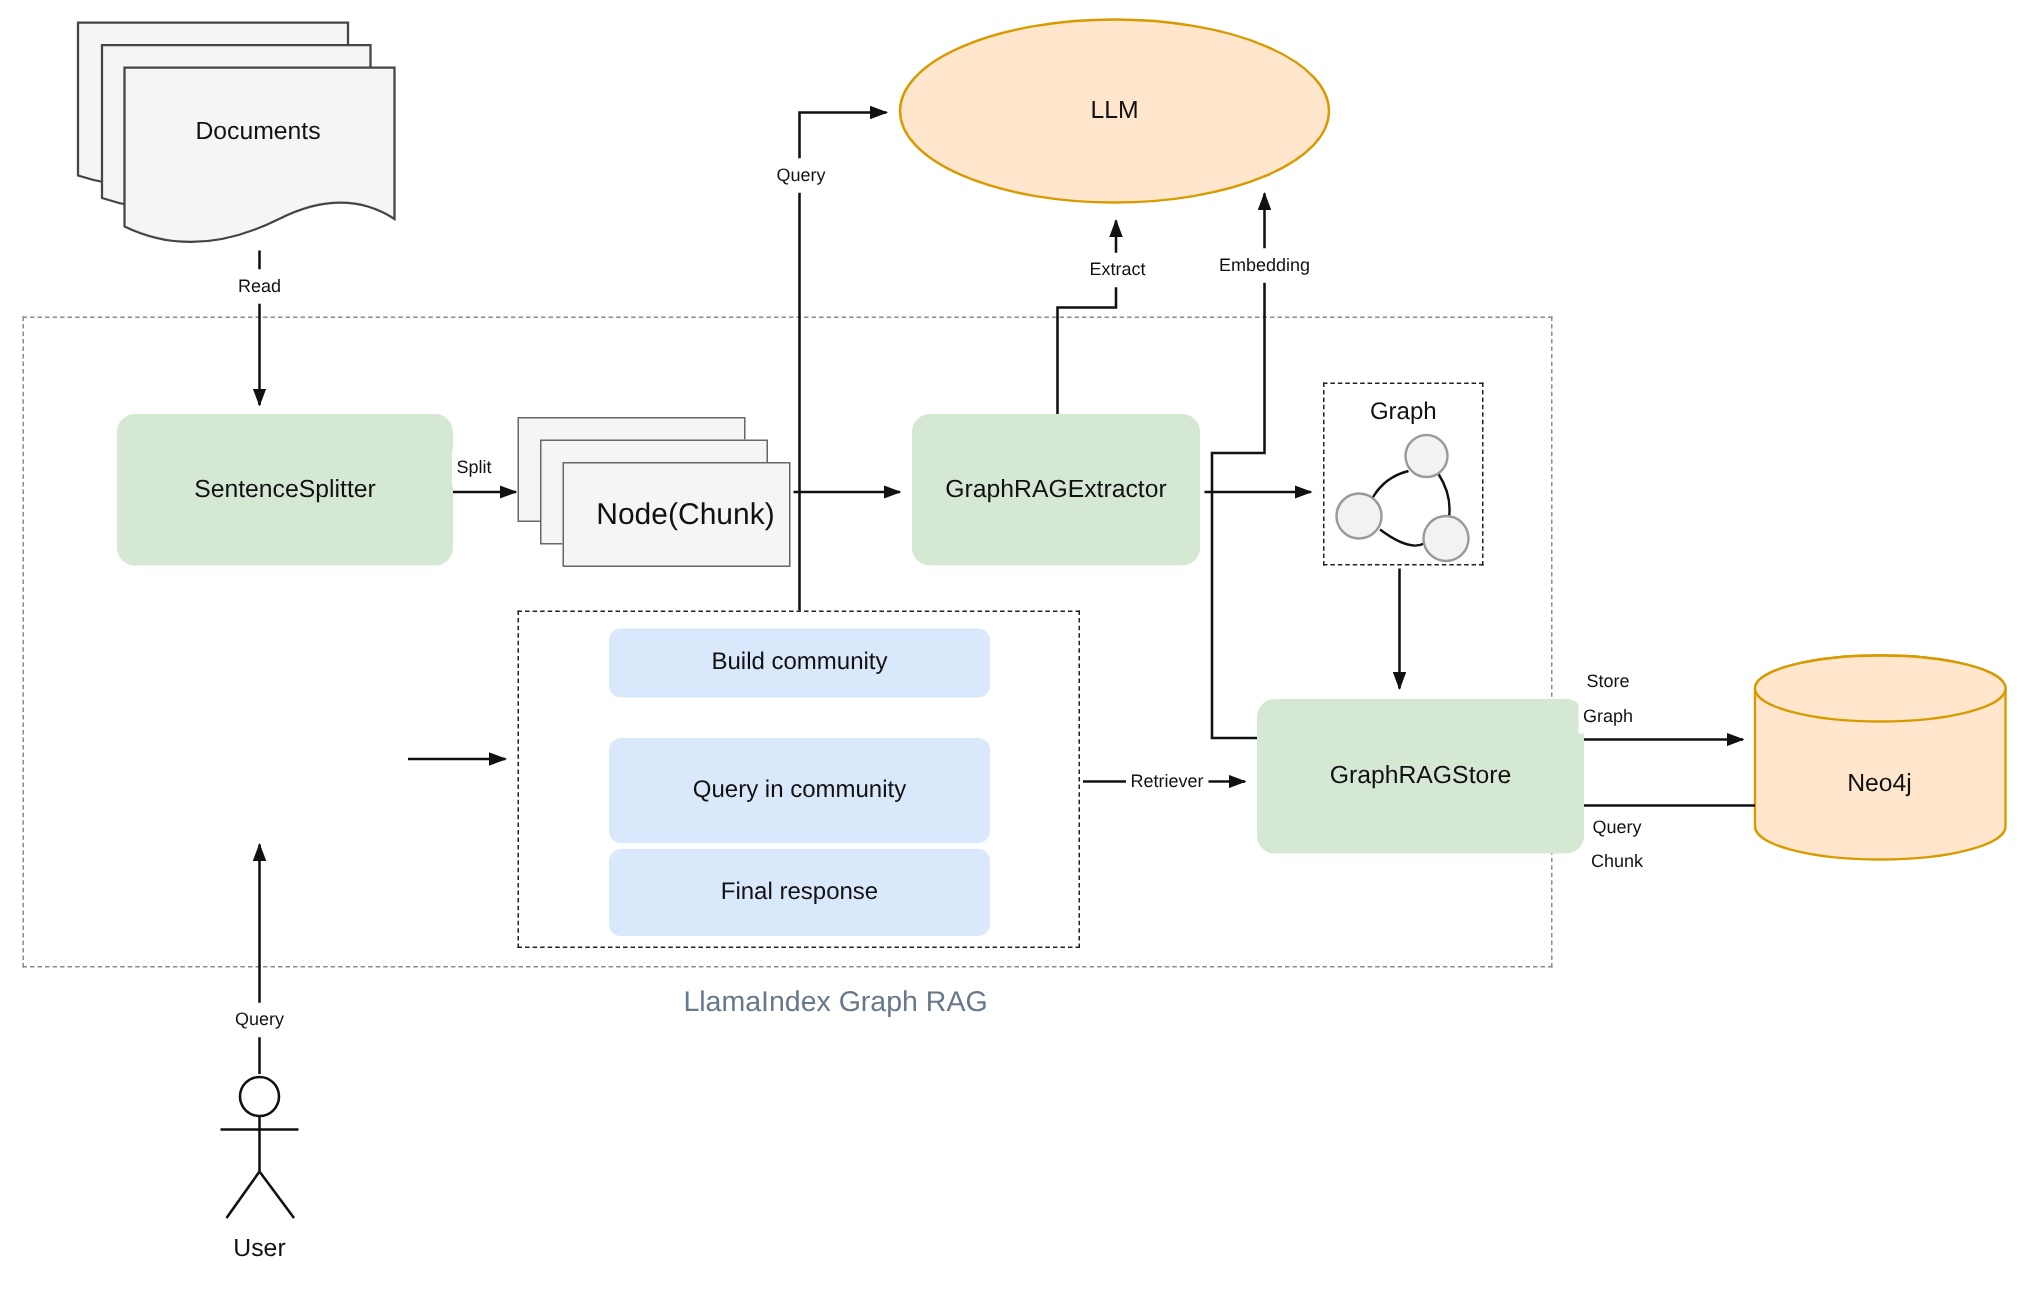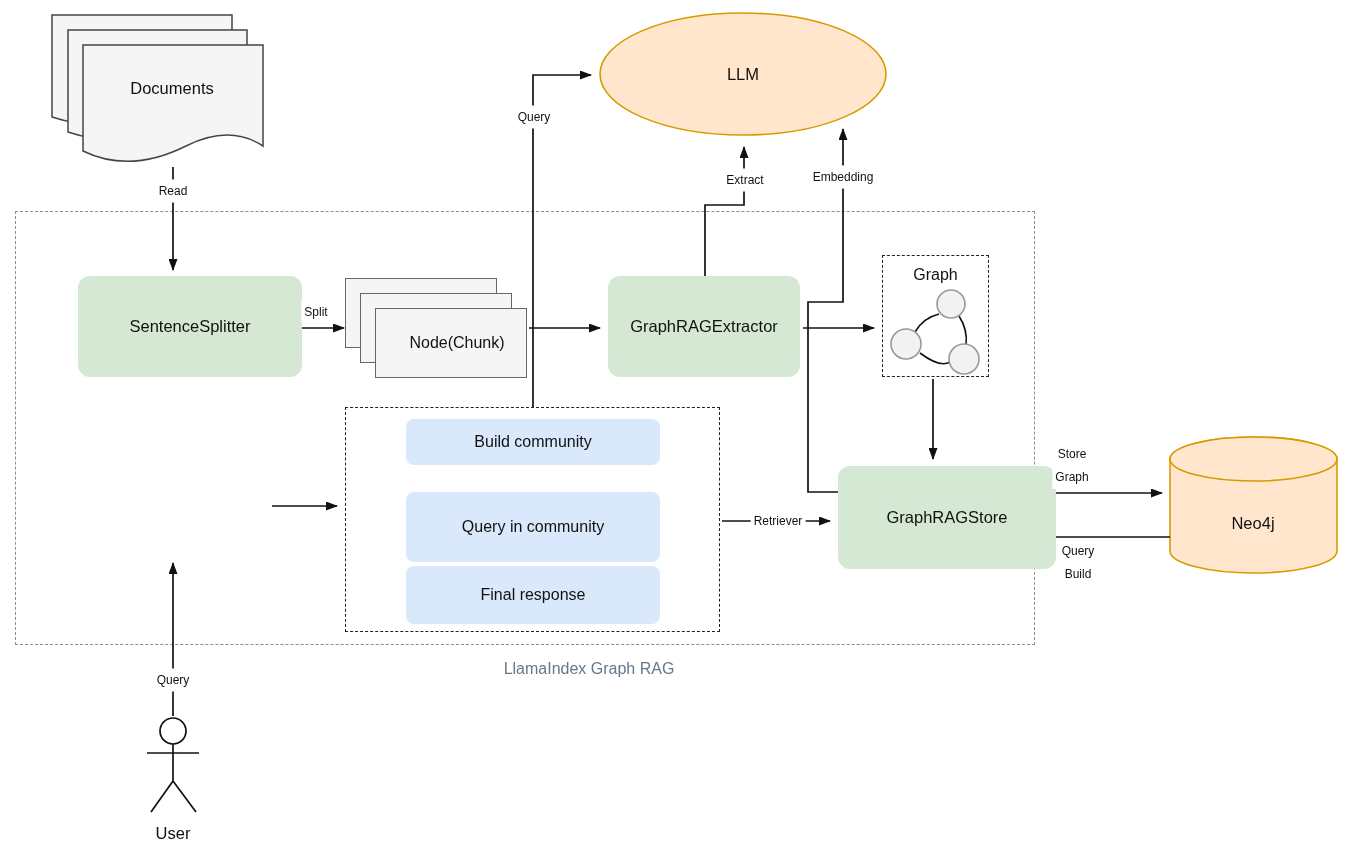--- a/index.html
+++ b/index.html
@@ -14,29 +14,29 @@
     position:relative;width:1352px;height:860px;background:#fff;overflow:hidden;
     font-family:"Liberation Sans","DejaVu Sans",sans-serif;color:#111;
   }
   .canvas svg.layer{position:absolute;left:0;top:0;z-index:1;}
   .node{position:absolute;z-index:2;display:flex;align-items:center;justify-content:center;
         font-size:16.5px;text-align:center;box-sizing:border-box;}
   .green{background:var(--node-green);border-radius:12px;}
   .blue{background:var(--node-blue);border-radius:8px;font-size:16px;}
   .chunk{position:absolute;z-index:2;background:var(--doc-gray-fill);
          border:1.3px solid var(--doc-gray-stroke);box-sizing:border-box;
-         display:flex;align-items:center;justify-content:center;font-size:16px;padding-left:12px;}
+         display:flex;align-items:center;justify-content:center;font-size:20px;padding-left:12px;}
   .dashed-box{position:absolute;z-index:2;border:1.6px dashed #222;box-sizing:border-box;background:transparent;}
   .big-dashed{position:absolute;z-index:0;border:1.6px dashed var(--container-dash-gray);box-sizing:border-box;}
   .shape-label{position:absolute;z-index:3;transform:translate(-50%,-50%);
                font-size:16.5px;white-space:nowrap;}
   .edge-label{position:absolute;z-index:3;transform:translate(-50%,-50%);
               background:#fff;padding:0 3px;font-size:12px;white-space:nowrap;text-align:center;line-height:23px;}
   .container-label{position:absolute;z-index:3;transform:translate(-50%,-50%);
-                   color:var(--container-label-color);font-size:16px;white-space:nowrap;margin-left:32px;}
+                   color:var(--container-label-color);font-size:19px;white-space:nowrap;}
   .watermark{position:absolute;z-index:3;transform:translate(-50%,-50%);
              color:var(--watermark-gray);font-size:37px;letter-spacing:2px;white-space:nowrap;}
   .graph-box-label{position:absolute;left:0;right:0;top:10px;text-align:center;font-size:16px;}
   .graph-icon-svg{position:absolute;left:0;top:0;}
 </style>
 </head>
 <body>
 
 <div class="canvas">
 
@@ -139,20 +139,20 @@
   <div class="edge-label" style="left:534px;top:117px">Query</div>
   <div class="edge-label" style="left:745px;top:180px">Extract</div>
   <div class="edge-label" style="left:843px;top:177px">Embedding</div>
   <div class="edge-label" style="left:778px;top:521px">Retriever</div>
   <div class="edge-label" style="left:1072px;top:466px">
     <span>Store</span><br>
     <span>Graph</span>
   </div>
   <div class="edge-label" style="left:1078px;top:563px">
     <span>Query</span><br>
-    <span>Build</span>
+    <span>Chunk</span>
   </div>
   <div class="edge-label" style="left:173px;top:680px">Query</div>
 
   <div class="container-label" style="left:557px;top:669px">LlamaIndex Graph RAG</div>
 
 
 </div>
 
 </body></html>

